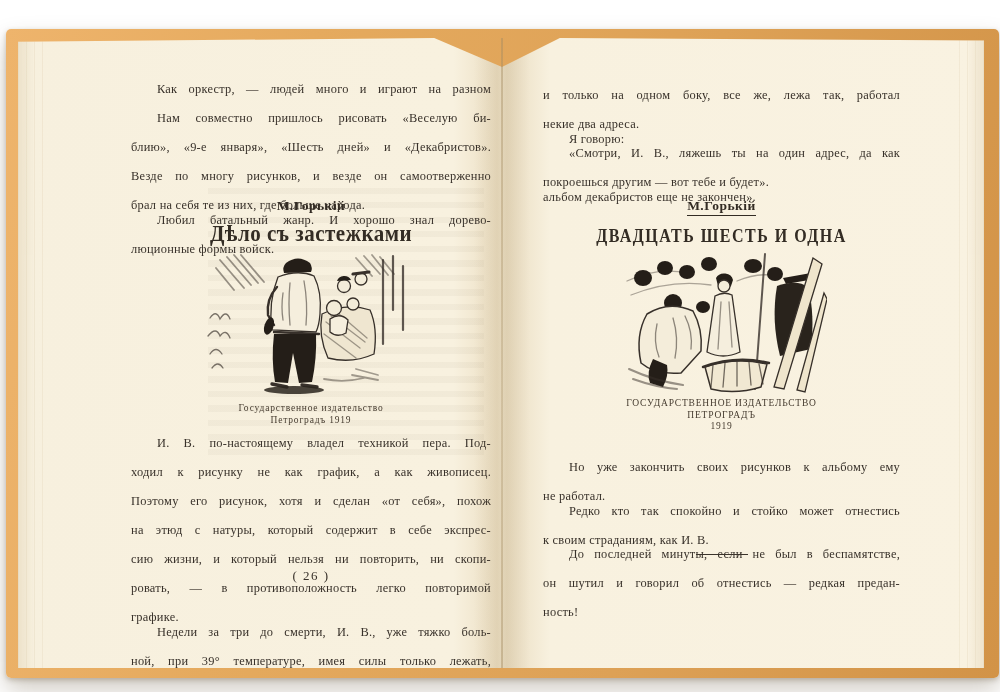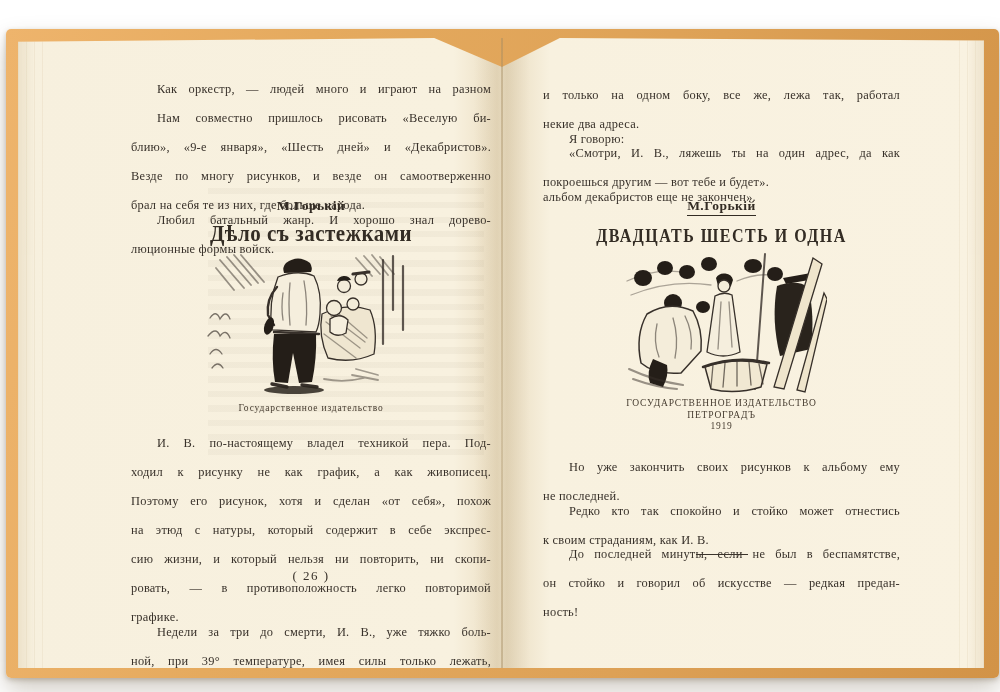--- a/index.html
+++ b/index.html
@@ -134,20 +134,21 @@
           <path d="M147,22 l16,-2" stroke-width="3"></path>
           <circle cx="128" cy="56" r="7.5" fill="#f3ecd9"></circle>
           <circle cx="147" cy="52" r="6" fill="#f3ecd9"></circle>
           <path d="M124,67 q10,-7 18,1 l-2,13 q-9,5 -16,-1 Z" fill="#f5eedd"></path>
           <ellipse cx="88" cy="138" rx="30" ry="4" fill="#2a241d" stroke="none" opacity=".85"></ellipse>
           <path d="M118,127 q20,4 40,-1 M150,117 l22,6 M146,123 l26,5" opacity=".45" stroke-width="1.8"></path>
         </svg>
 
         <div class="repro-pub">
           <div>Государственное издательство</div>
+          <div>Петроградъ 1919</div>
         </div>
       </div>
 
       <div class="txt t-bot">
         <div class="ln ind fj">И. В. по-настоящему владел техникой пера. Под-</div>
         <div class="ln fj">ходил к рисунку не как график, а как живописец.</div>
         <div class="ln fj">Поэтому его рисунок, хотя и сделан «от себя», похож</div>
         <div class="ln fj">на этюд с натуры, который содержит в себе экспрес-</div>
         <div class="ln fj">сию жизни, и который нельзя ни повторить, ни скопи-</div>
         <div class="ln fj">ровать, — в противоположность легко повторимой</div>
@@ -204,25 +205,25 @@
 
         <div class="repro-pub">
           <div>ГОСУДАРСТВЕННОЕ ИЗДАТЕЛЬСТВО</div>
           <div>ПЕТРОГРАДЪ</div>
           <div>1919</div>
         </div>
       </div>
 
       <div class="txt t-bot-r">
         <div class="ln ind fj">Но уже закончить своих рисунков к альбому ему</div>
-        <div class="ln">не последней.</div>
+        <div class="ln">не работал.</div>
         <div class="ln ind fj">Редко кто так спокойно и стойко может отнестись</div>
         <div class="ln">к своим страданиям, как И. В.</div>
         <div class="ln ind fj">До последней минуты, если не был в беспамятстве,</div>
-        <div class="ln fj">он стойко и говорил об искусстве — редкая предан-</div>
+        <div class="ln fj">он шутил и говорил об отнестись — редкая предан-</div>
         <div class="ln">ность!</div>
       </div>
 
       <div class="end-rule-wrap">
         <div class="end-rule"></div>
       </div>
     </section>
 
     <div class="gutter-line"></div>
   </div>

